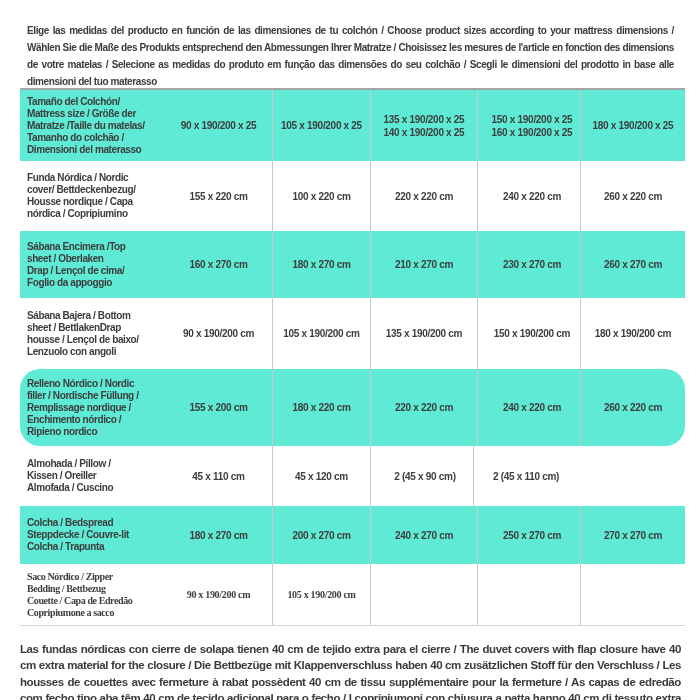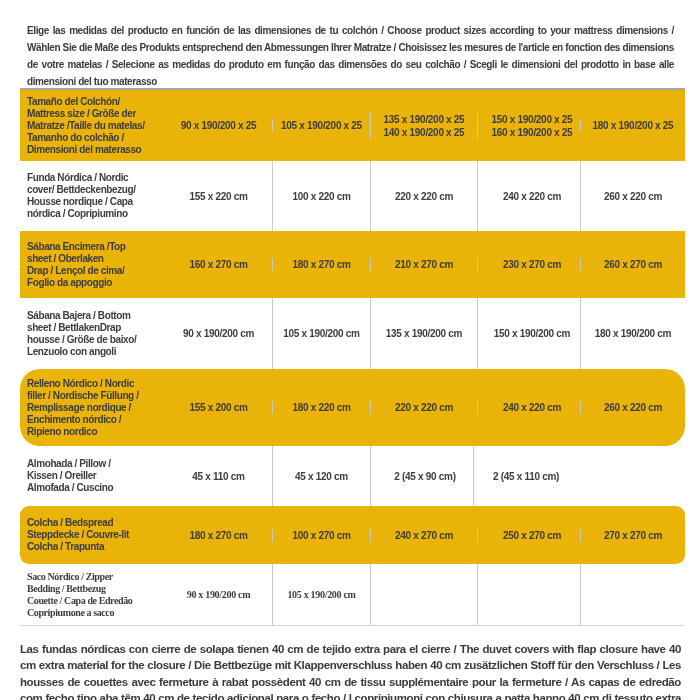--- a/index.html
+++ b/index.html
@@ -29,28 +29,28 @@
     text-align:justify;
     color:#3b3b3b;
   }
   .size-table{
     position:absolute;
     top:88px;left:20px;width:665px;
     border-top:2px solid #a5a5a5;
     border-bottom:1px solid #d6d6d6;
   }
   .t-row{display:flex;width:665px;}
-  .t-row.alt{background:#eab308;align-items:center;}
+  .t-row.alt{background:#5eead4;}
   .t-row:nth-child(1){min-height:71px;}
   .t-row:nth-child(2){min-height:70px;}
   .t-row:nth-child(3){min-height:67px;}
   .t-row:nth-child(4){min-height:71px;}
   .t-row:nth-child(5){min-height:77px;border-radius:20px;}
   .t-row:nth-child(6){min-height:60px;}
-  .t-row:nth-child(7){min-height:58px;border-radius:9px;}
+  .t-row:nth-child(7){min-height:58px;}
   .t-row:nth-child(8){min-height:61px;font-family:Liberation Serif, serif;}
   .cell{
     display:flex;align-items:center;
     box-sizing:border-box;
     font-weight:700;
     white-space:pre-line;
   }
   .c-label{
     width:145px;
     padding-left:7px;
@@ -114,21 +114,21 @@
     <div class="cell c-val c-1">160 x 270 cm</div>
     <div class="cell c-val c-2">180 x 270 cm</div>
     <div class="cell c-val c-3">210 x 270 cm</div>
     <div class="cell c-val c-4">230 x 270 cm</div>
     <div class="cell c-val c-5">260 x 270 cm</div>
   </div>
 
   <div class="t-row">
     <div class="cell c-label">Sábana Bajera / Bottom
 sheet / BettlakenDrap
-housse / Größe de baixo/
+housse / Lençol de baixo/
 Lenzuolo con angoli</div>
     <div class="cell c-val c-1">90 x 190/200 cm</div>
     <div class="cell c-val c-2">105 x 190/200 cm</div>
     <div class="cell c-val c-3">135 x 190/200 cm</div>
     <div class="cell c-val c-4">150 x 190/200 cm</div>
     <div class="cell c-val c-5">180 x 190/200 cm</div>
   </div>
 
   <div class="t-row alt">
     <div class="cell c-label">Relleno Nórdico / Nordic
@@ -151,21 +151,21 @@
     <div class="cell c-val c-2">45 x 120 cm</div>
     <div class="cell c-val c-4">2 (45 x 90 cm)</div>
     <div class="cell c-val c-5">2 (45 x 110 cm)</div>
   </div>
 
   <div class="t-row alt">
     <div class="cell c-label">Colcha / Bedspread
 Steppdecke / Couvre-lit
 Colcha / Trapunta</div>
     <div class="cell c-val c-1">180 x 270 cm</div>
-    <div class="cell c-val c-2">100 x 270 cm</div>
+    <div class="cell c-val c-2">200 x 270 cm</div>
     <div class="cell c-val c-3">240 x 270 cm</div>
     <div class="cell c-val c-4">250 x 270 cm</div>
     <div class="cell c-val c-5">270 x 270 cm</div>
   </div>
 
   <div class="t-row">
     <div class="cell c-label">Saco Nórdico / Zipper
 Bedding / Bettbezug
 Couette / Capa de Edredão
 Copripiumone a sacco</div>

